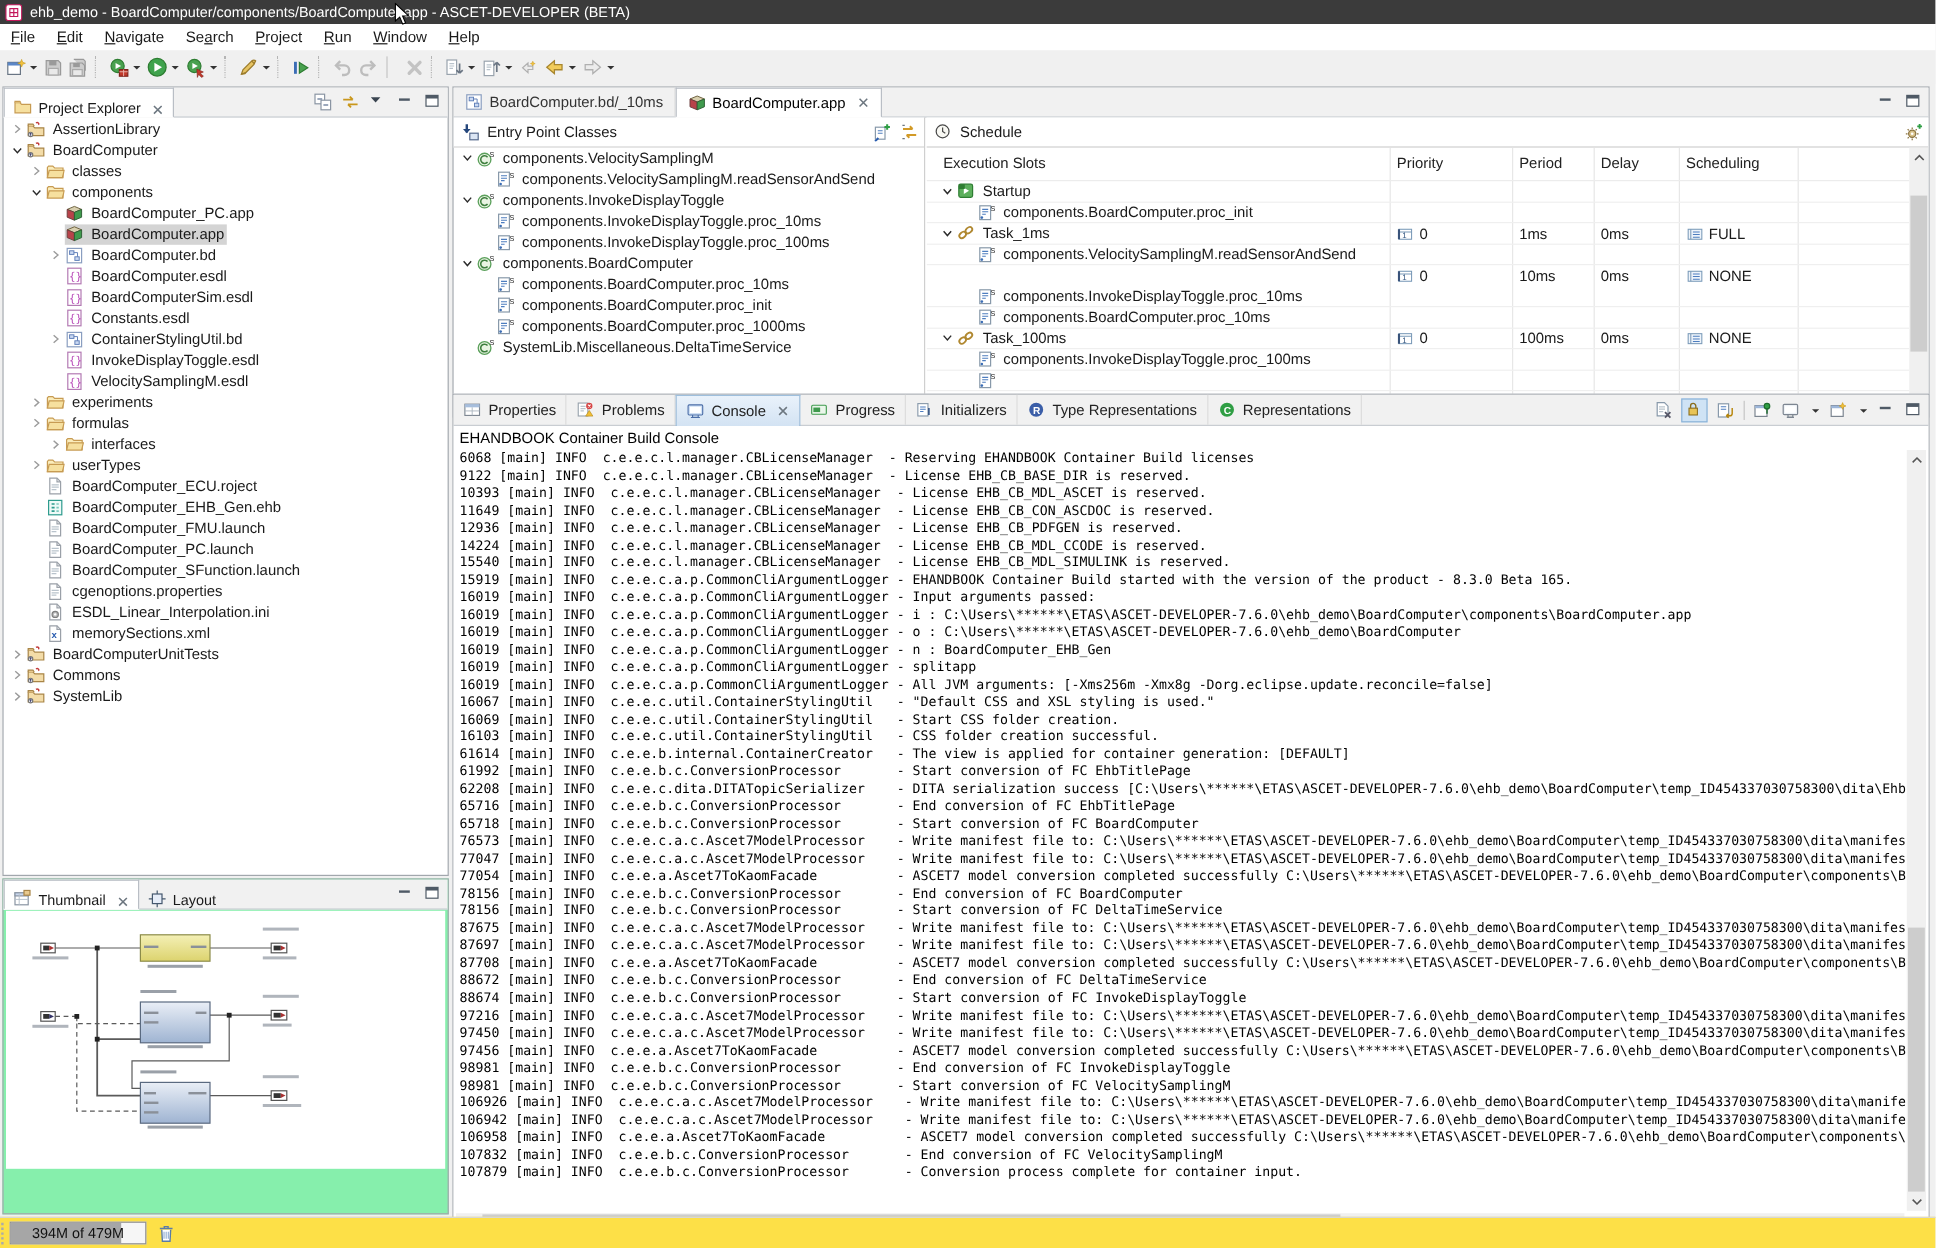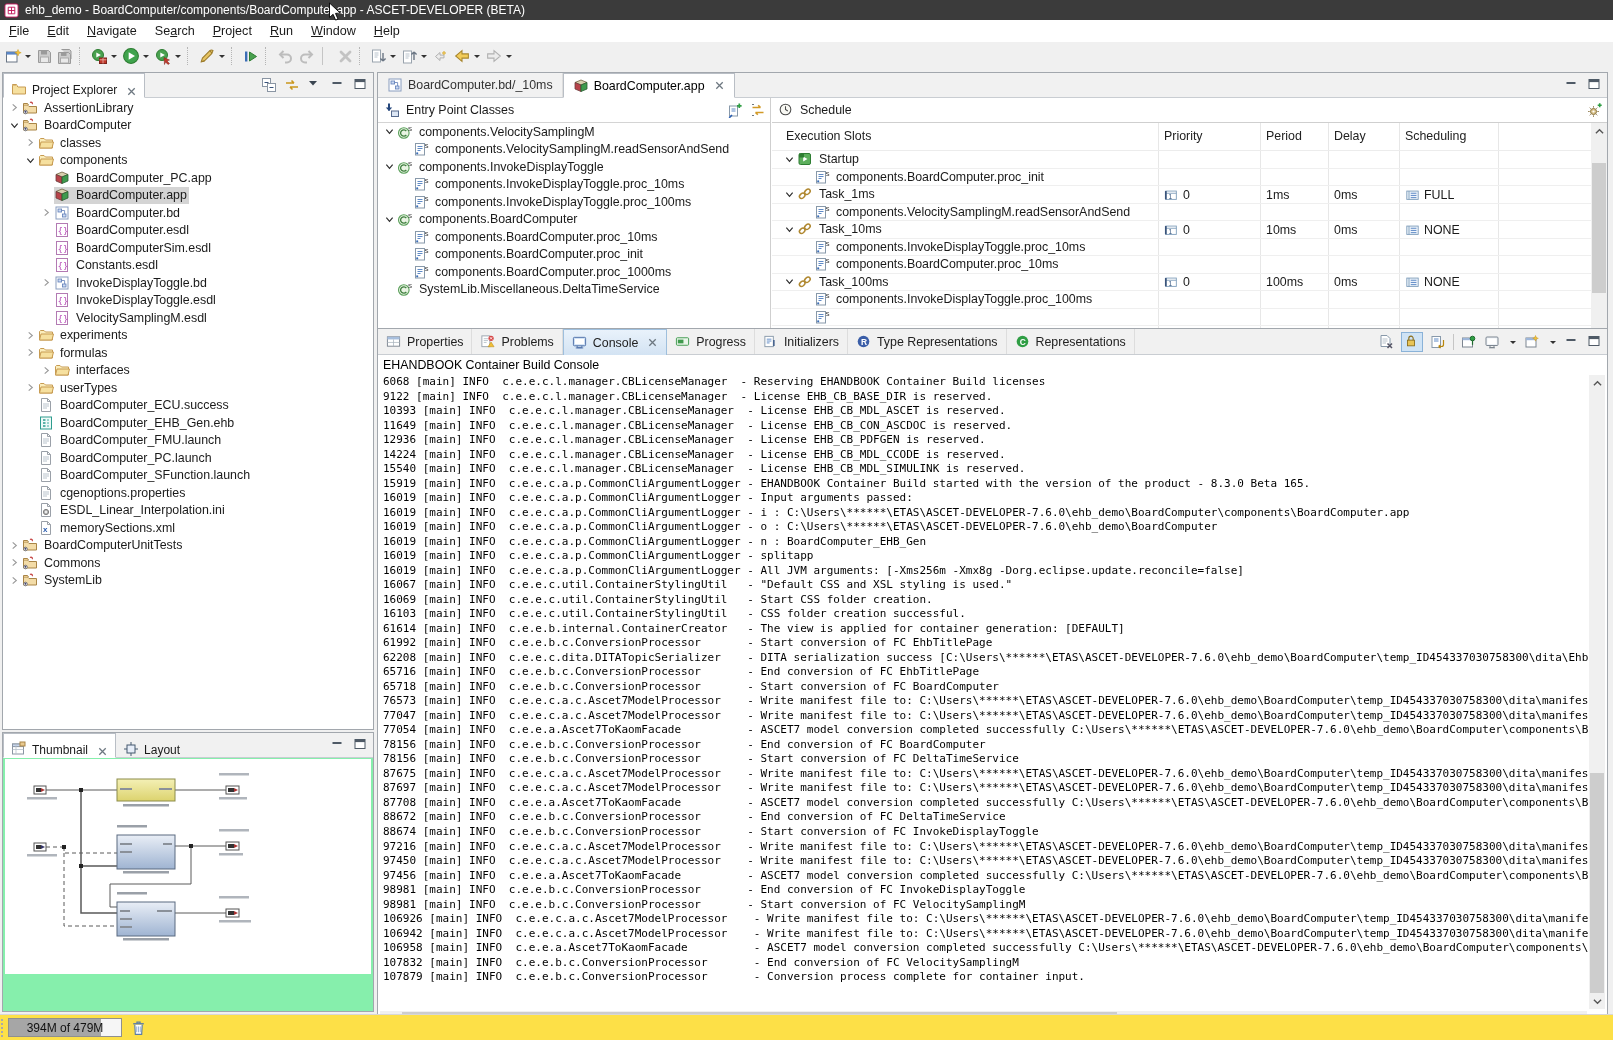--- a/index.html
+++ b/index.html
@@ -447,21 +447,21 @@
         </span>
   <span class="" style="display:flex;align-items:center;height:17.5px">
           <span class="ticon">
             <svg width="16" height="16" viewBox="0 0 16 16">
               <rect x="2" y="2" width="12" height="12" fill="#fff" stroke="#8a9ec0"></rect>
               <rect x="4" y="4" width="3.6" height="3" fill="#ccdaf2" stroke="#5f7eb8" stroke-width="0.8"></rect>
               <rect x="8.4" y="9" width="3.6" height="3" fill="#ccdaf2" stroke="#5f7eb8" stroke-width="0.8"></rect>
               <path d="M7.6 5.5h3v3.5" stroke="#5f7eb8" fill="none" stroke-width="0.8"></path>
             </svg>
           </span>
-          <span class="tlabel">InvokeDisplayToggle.bd</span>
+          <span class="tlabel">ContainerStylingUtil.bd</span>
         </span>
       </div>
       <div class="trow" style="padding-left:36px">
   <span class="chev"></span>
   <span class="" style="display:flex;align-items:center;height:17.5px">
           <span class="ticon">
             <svg width="16" height="16" viewBox="0 0 16 16">
               <rect x="2.5" y="1.5" width="11" height="13" fill="#fff" stroke="#b37ab3"></rect>
               <text x="3.6" y="11.5" font-size="9" fill="#b84ab8" font-family="monospace">{}</text>
             </svg>
@@ -548,21 +548,21 @@
       <div class="trow" style="padding-left:20px">
   <span class="chev"></span>
   <span class="" style="display:flex;align-items:center;height:17.5px">
           <span class="ticon">
             <svg width="16" height="16" viewBox="0 0 16 16">
               <path d="M3.5 1.5h6l3 3v10h-9z" fill="#fff" stroke="#9aa0a8"></path>
               <path d="M9.5 1.5v3h3" fill="none" stroke="#9aa0a8"></path>
               <path d="M5 7h6M5 9h6M5 11h4" stroke="#b9c3cc"></path>
             </svg>
           </span>
-          <span class="tlabel">BoardComputer_ECU.success</span>
+          <span class="tlabel">BoardComputer_ECU.roject</span>
         </span>
       </div>
       <div class="trow" style="padding-left:20px">
   <span class="chev"></span>
   <span class="" style="display:flex;align-items:center;height:17.5px">
           <span class="ticon">
             <svg width="16" height="16" viewBox="0 0 16 16">
               <rect x="2.5" y="2" width="11" height="12" fill="#effaf8" stroke="#2e9c8e"></rect>
               <path d="M5 5h2.5M5 8h2.5M5 11h2.5" stroke="#2e9c8e" stroke-width="1.4"></path>
               <path d="M9 5h2M9 8h2M9 11h2" stroke="#7cc8be" stroke-width="1.4"></path>
@@ -1147,36 +1147,20 @@
       <span class="chev"></span>
           <span class="ticon">
             <svg width="16" height="16" viewBox="0 0 16 16">
               <rect x="2.5" y="2.5" width="9" height="11.5" fill="#fff" stroke="#8899aa"></rect>
               <path d="M4.5 5.5h5M4.5 7.5h5M4.5 9.5h3" stroke="#4d7dbf" stroke-width="0.9"></path>
               <circle cx="4.2" cy="12.3" r="1.1" fill="#3b6db5"></circle>
               <text x="11.5" y="7" font-size="6" fill="#222">S</text>
             </svg>
           </span>
           <span class="tlabel">components.VelocitySamplingM.readSensorAndSend</span>
-        </div>
-        <div class="srow" style="top:98px;right:0;padding-left:10px">
-      <span class="chev">
-            <svg width="9" height="9" viewBox="0 0 10 10">
-              <path d="M1.5 3l3.5 4 3.5-4" fill="none" stroke="#2b2b2b" stroke-width="1.3"></path>
-            </svg>
-          </span>
-          <span class="ticon">
-            <svg width="16" height="16" viewBox="0 0 16 16">
-              <g fill="none" stroke="#b08830" stroke-width="1.5">
-                <ellipse cx="5.2" cy="9.8" rx="3.1" ry="2.2" transform="rotate(-40 5.2 9.8)"></ellipse>
-                <ellipse cx="10.4" cy="5.8" rx="3.1" ry="2.2" transform="rotate(-40 10.4 5.8)"></ellipse>
-              </g>
-            </svg>
-          </span>
-          <span class="tlabel">Task_10ms</span>
         </div>
         <div class="scell" style="left:392px;top:98px">
           <svg width="15" height="14" viewBox="0 0 16 16">
             <rect x="1.5" y="3.5" width="12" height="9.5" fill="#fff" stroke="#7a9ab8"></rect>
             <path d="M1.5 6h12" stroke="#7a9ab8"></path>
             <path d="M1.5 3.5v9.5" stroke="#39537a" stroke-width="2"></path>
             <text x="4.5" y="12" font-size="7.5" fill="#33557f">1</text>
           </svg>
           <span>0</span>
         </div>

